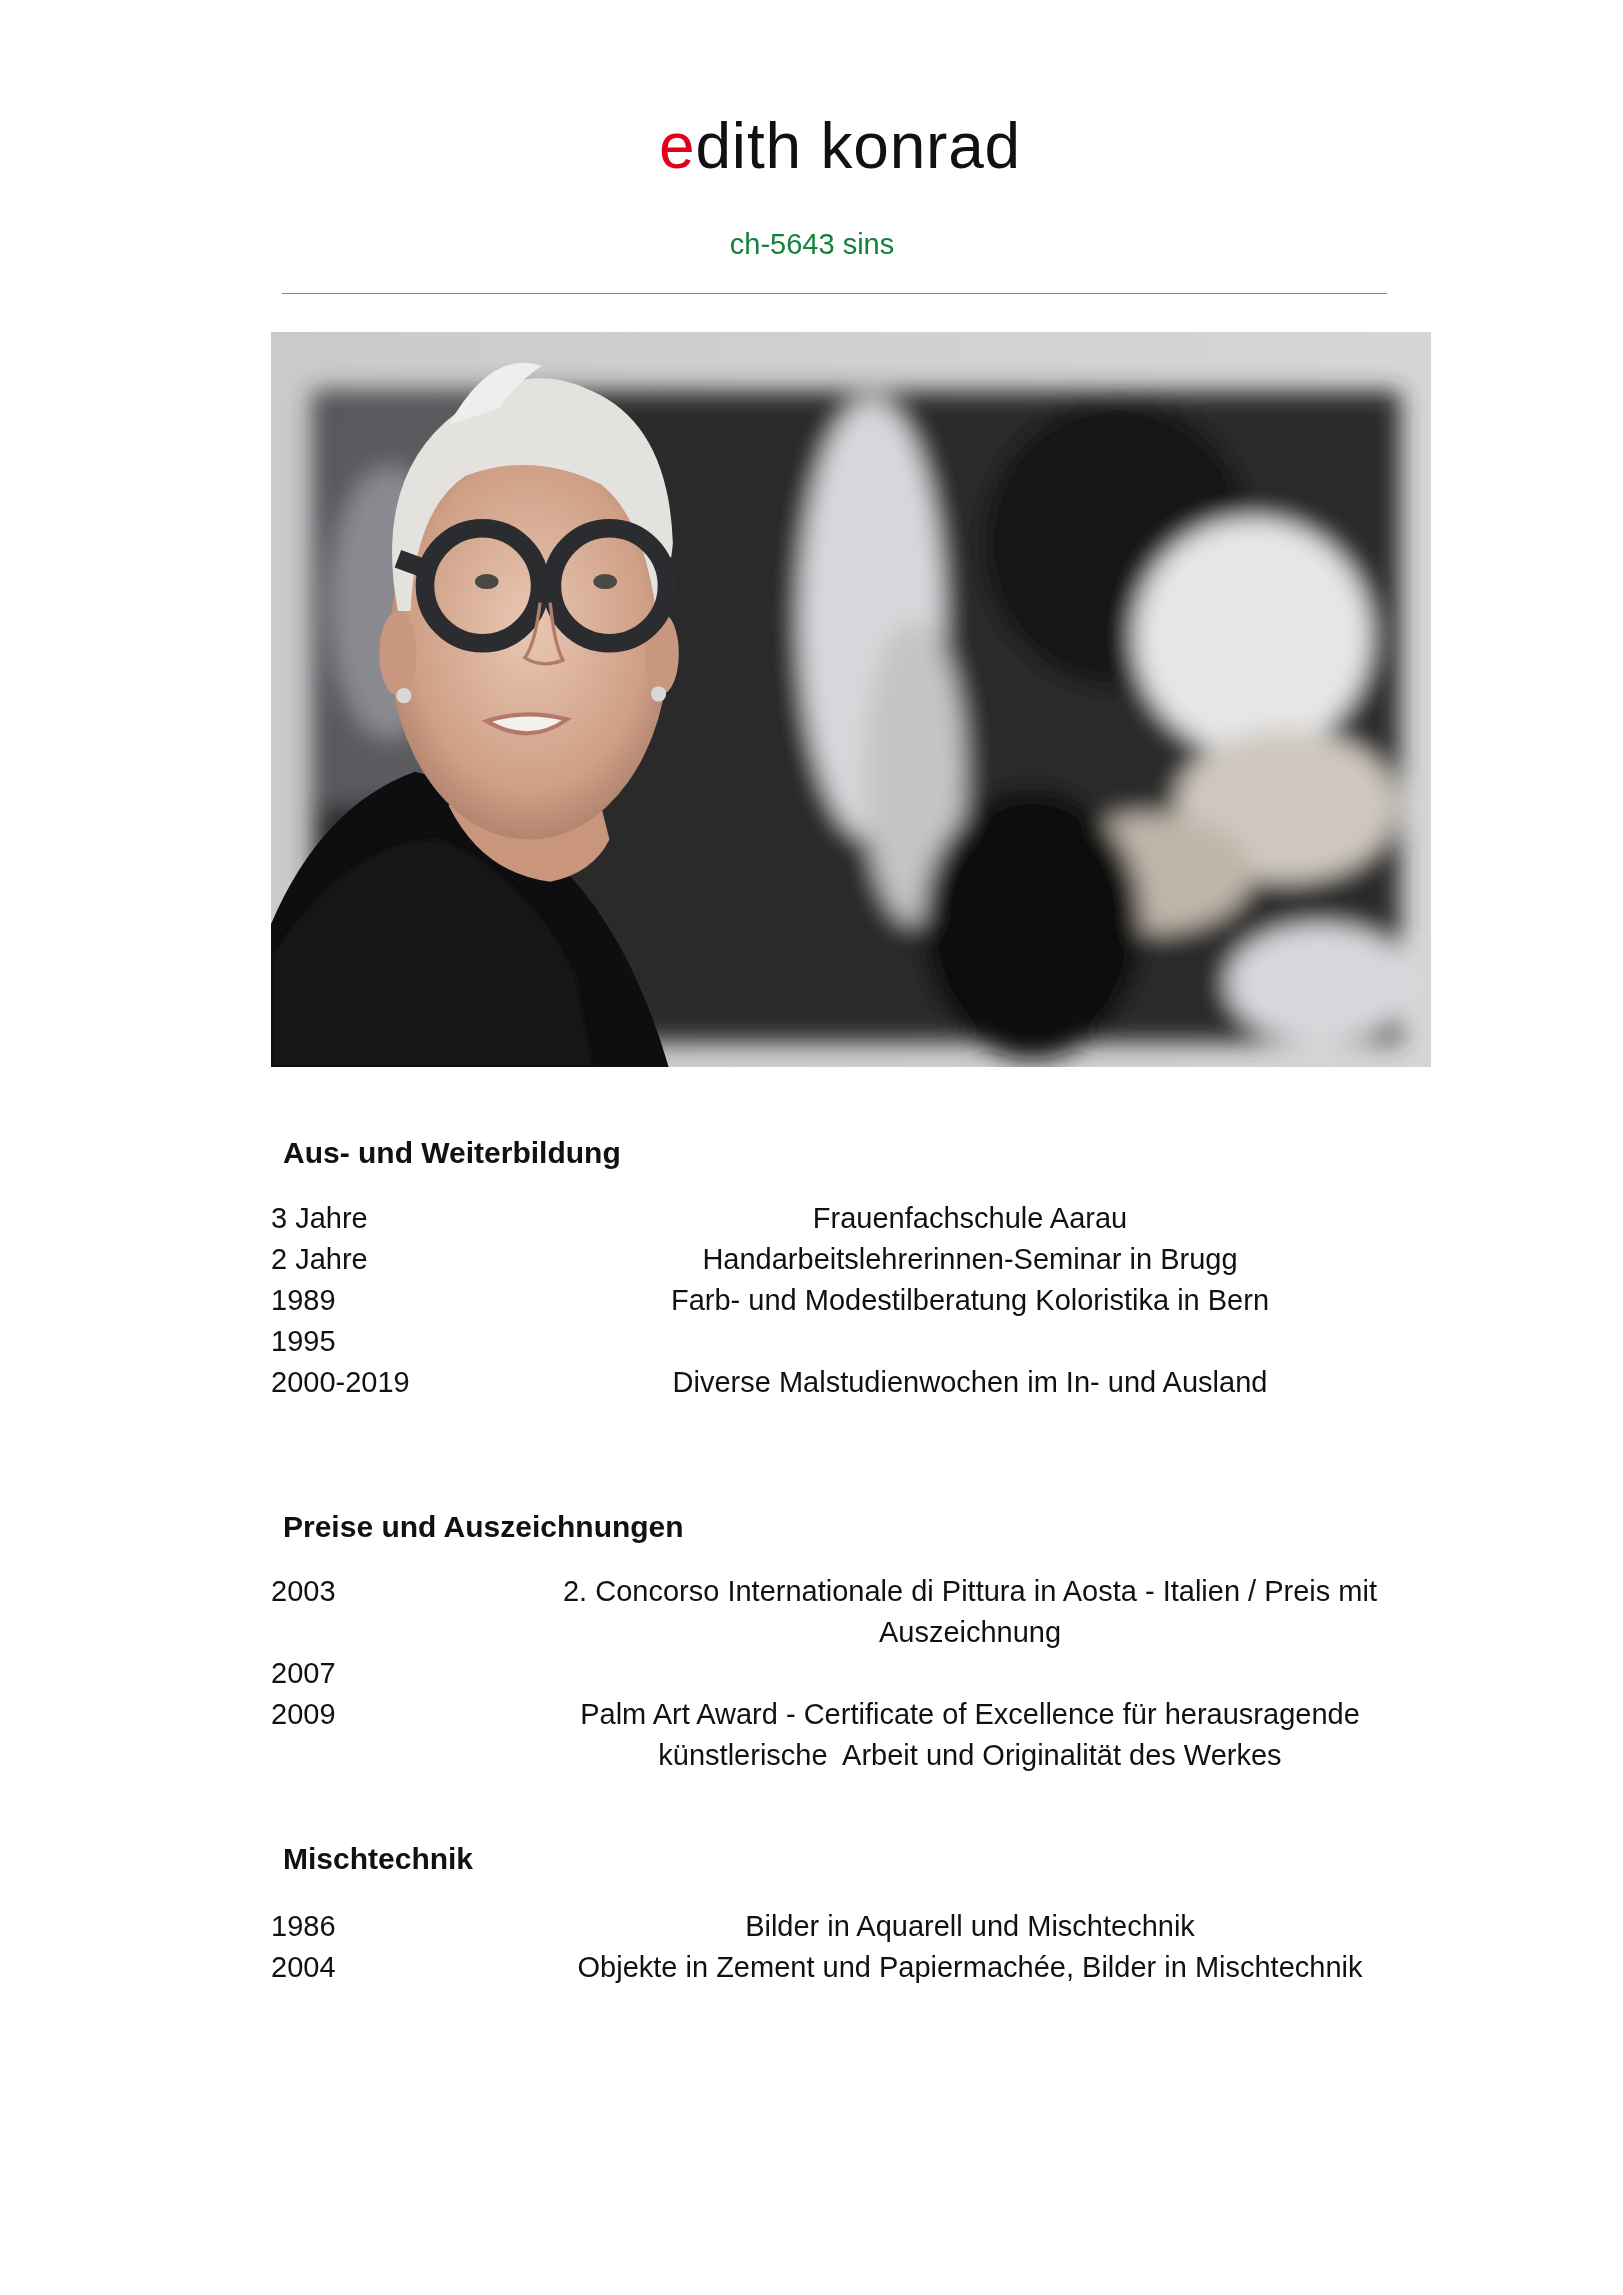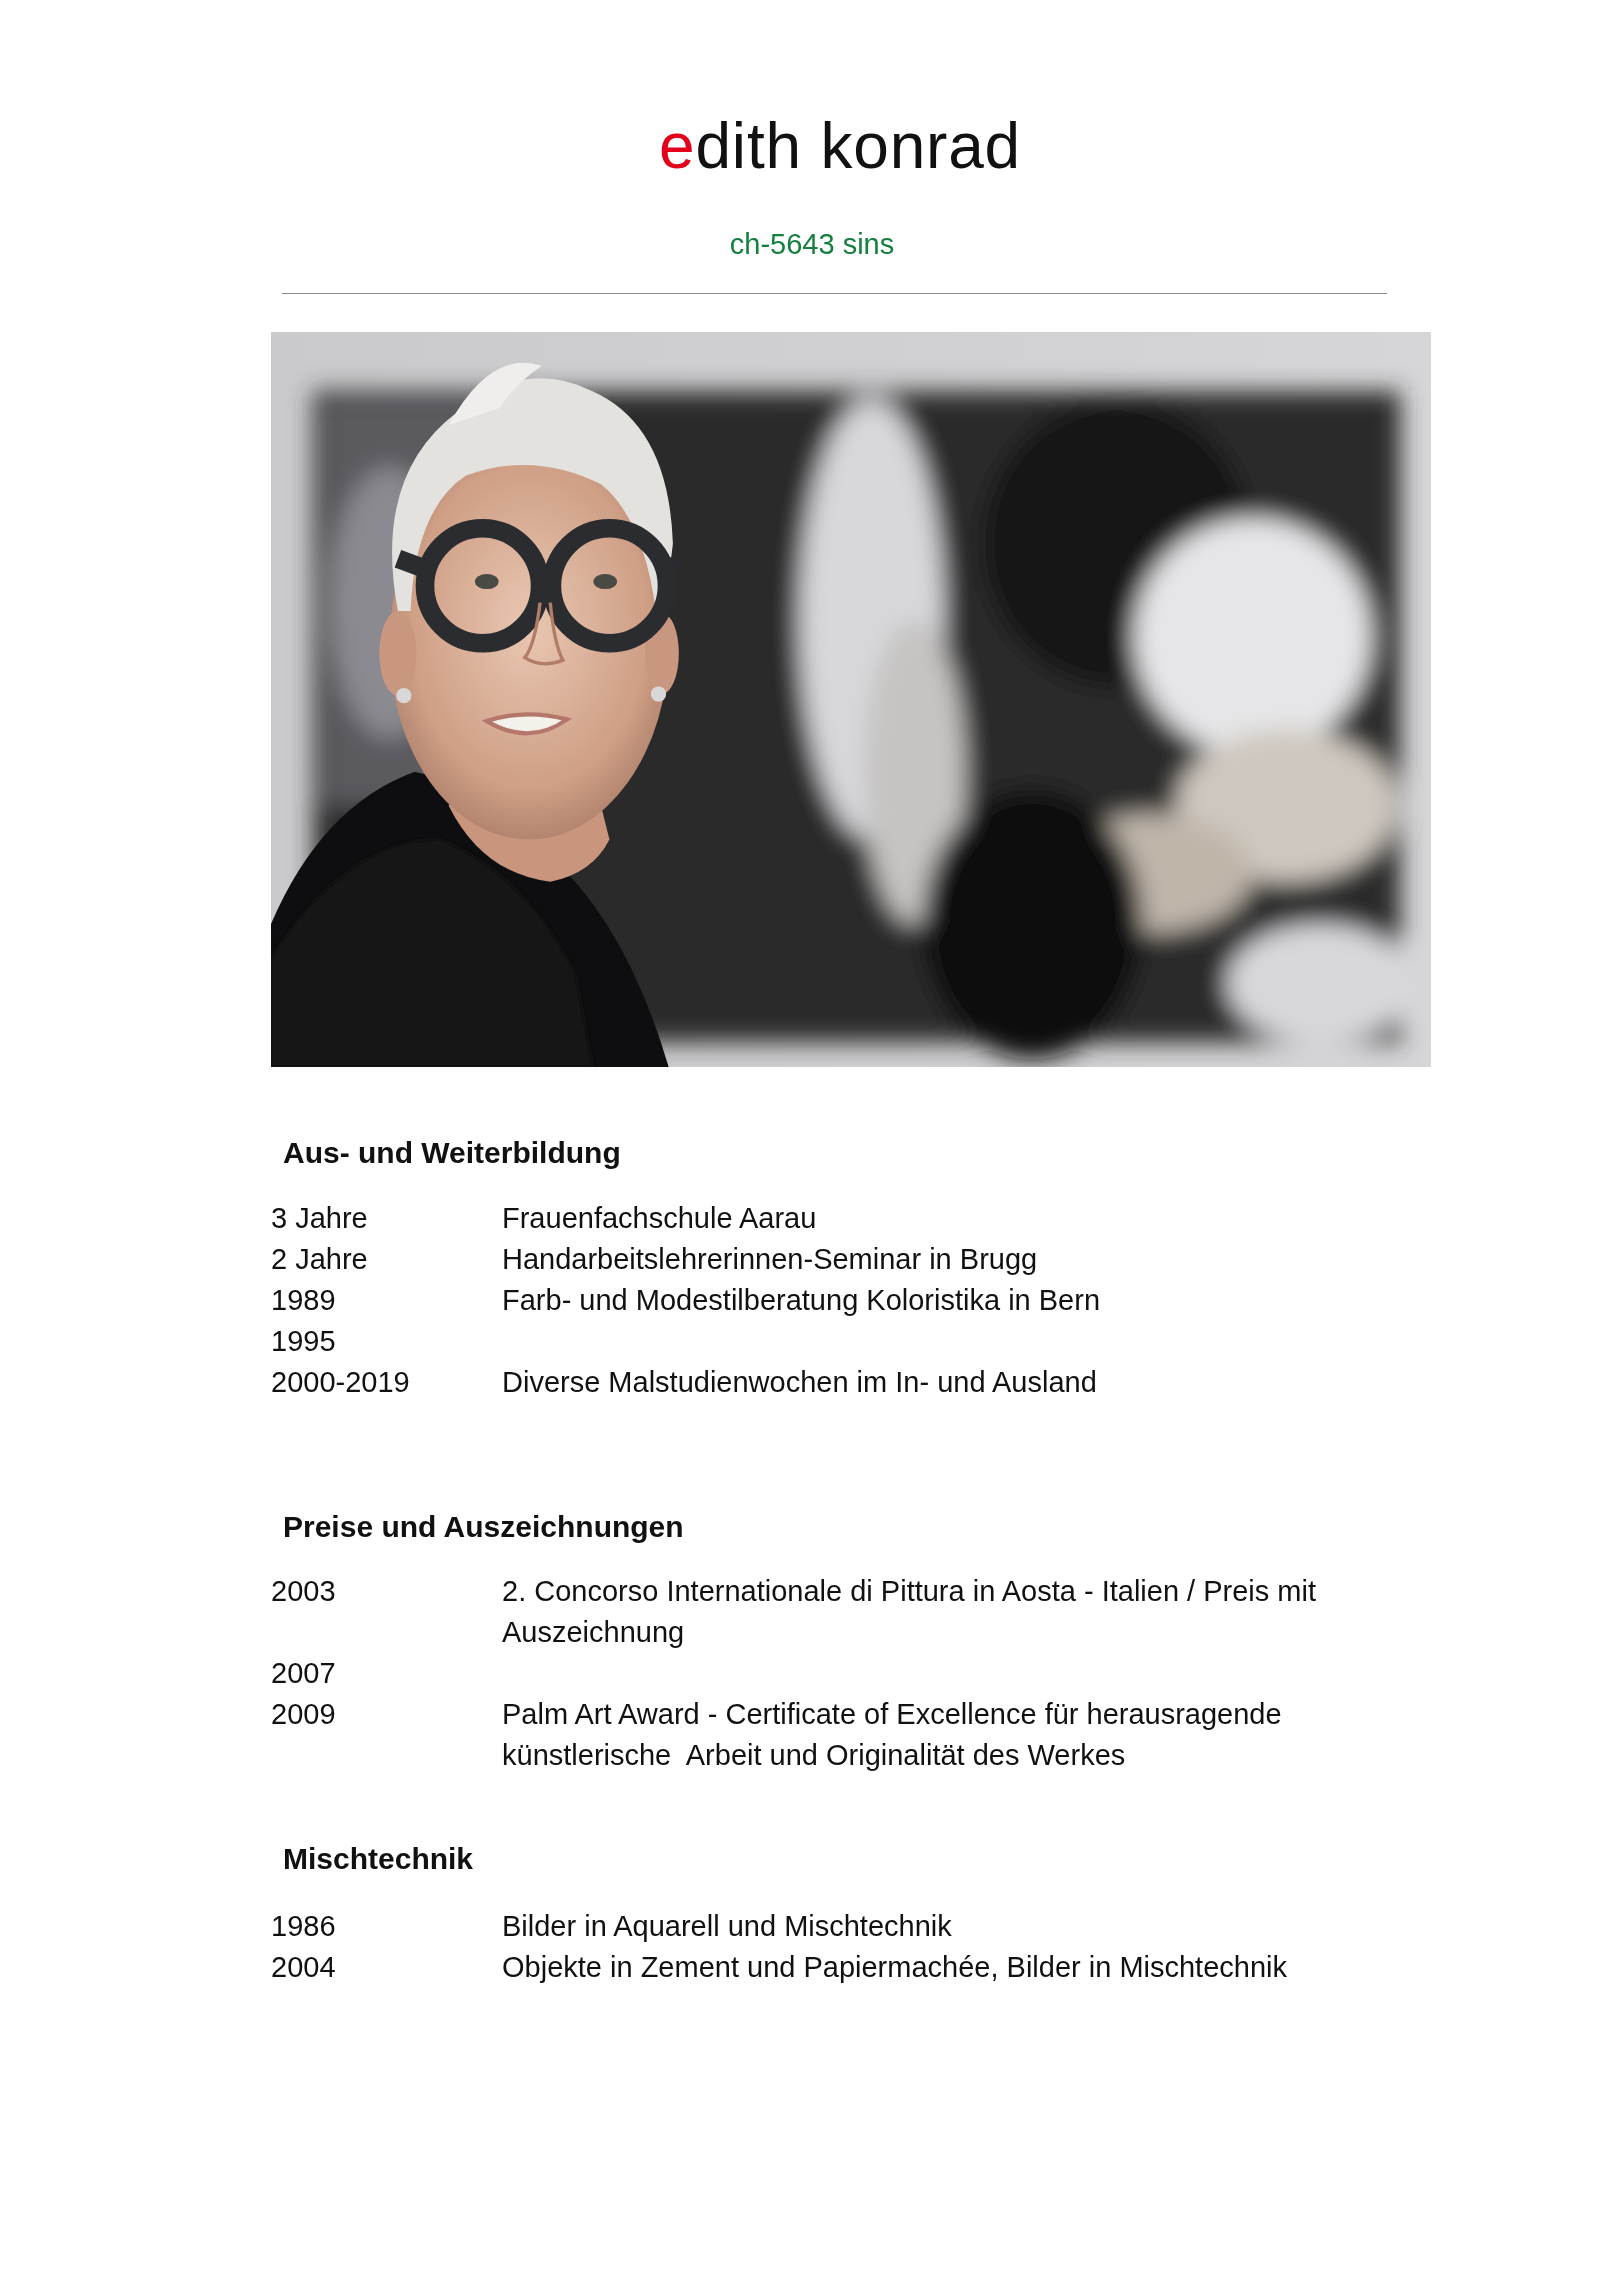--- a/index.html
+++ b/index.html
@@ -26,21 +26,21 @@
     overflow: hidden; background: #cfcfd1;
   }
   .photo svg { display: block; width: 100%; height: 100%; }
   .section-heading {
     position: absolute; left: 267px; font-size: 30px; font-weight: bold;
     line-height: 37px; margin: 16px; color: #111;
   }
   .rows { position: absolute; left: 271px; width: 1167px; }
   .row { display: flex; font-size: 29px; line-height: 41px; }
   .row .year { width: 231px; flex: 0 0 231px; }
-  .row .desc { flex: 1; white-space: pre-wrap; }
+  .row .desc { flex: 1; white-space: pre-wrap; text-align: center; }
 </style>
 </head>
 <body>
 
 <h1 class="title"><span class="accent">e</span><span>dith konrad</span></h1>
 
 <div class="subtitle">ch-5643 sins</div>
 
 <div class="rule"></div>
 

